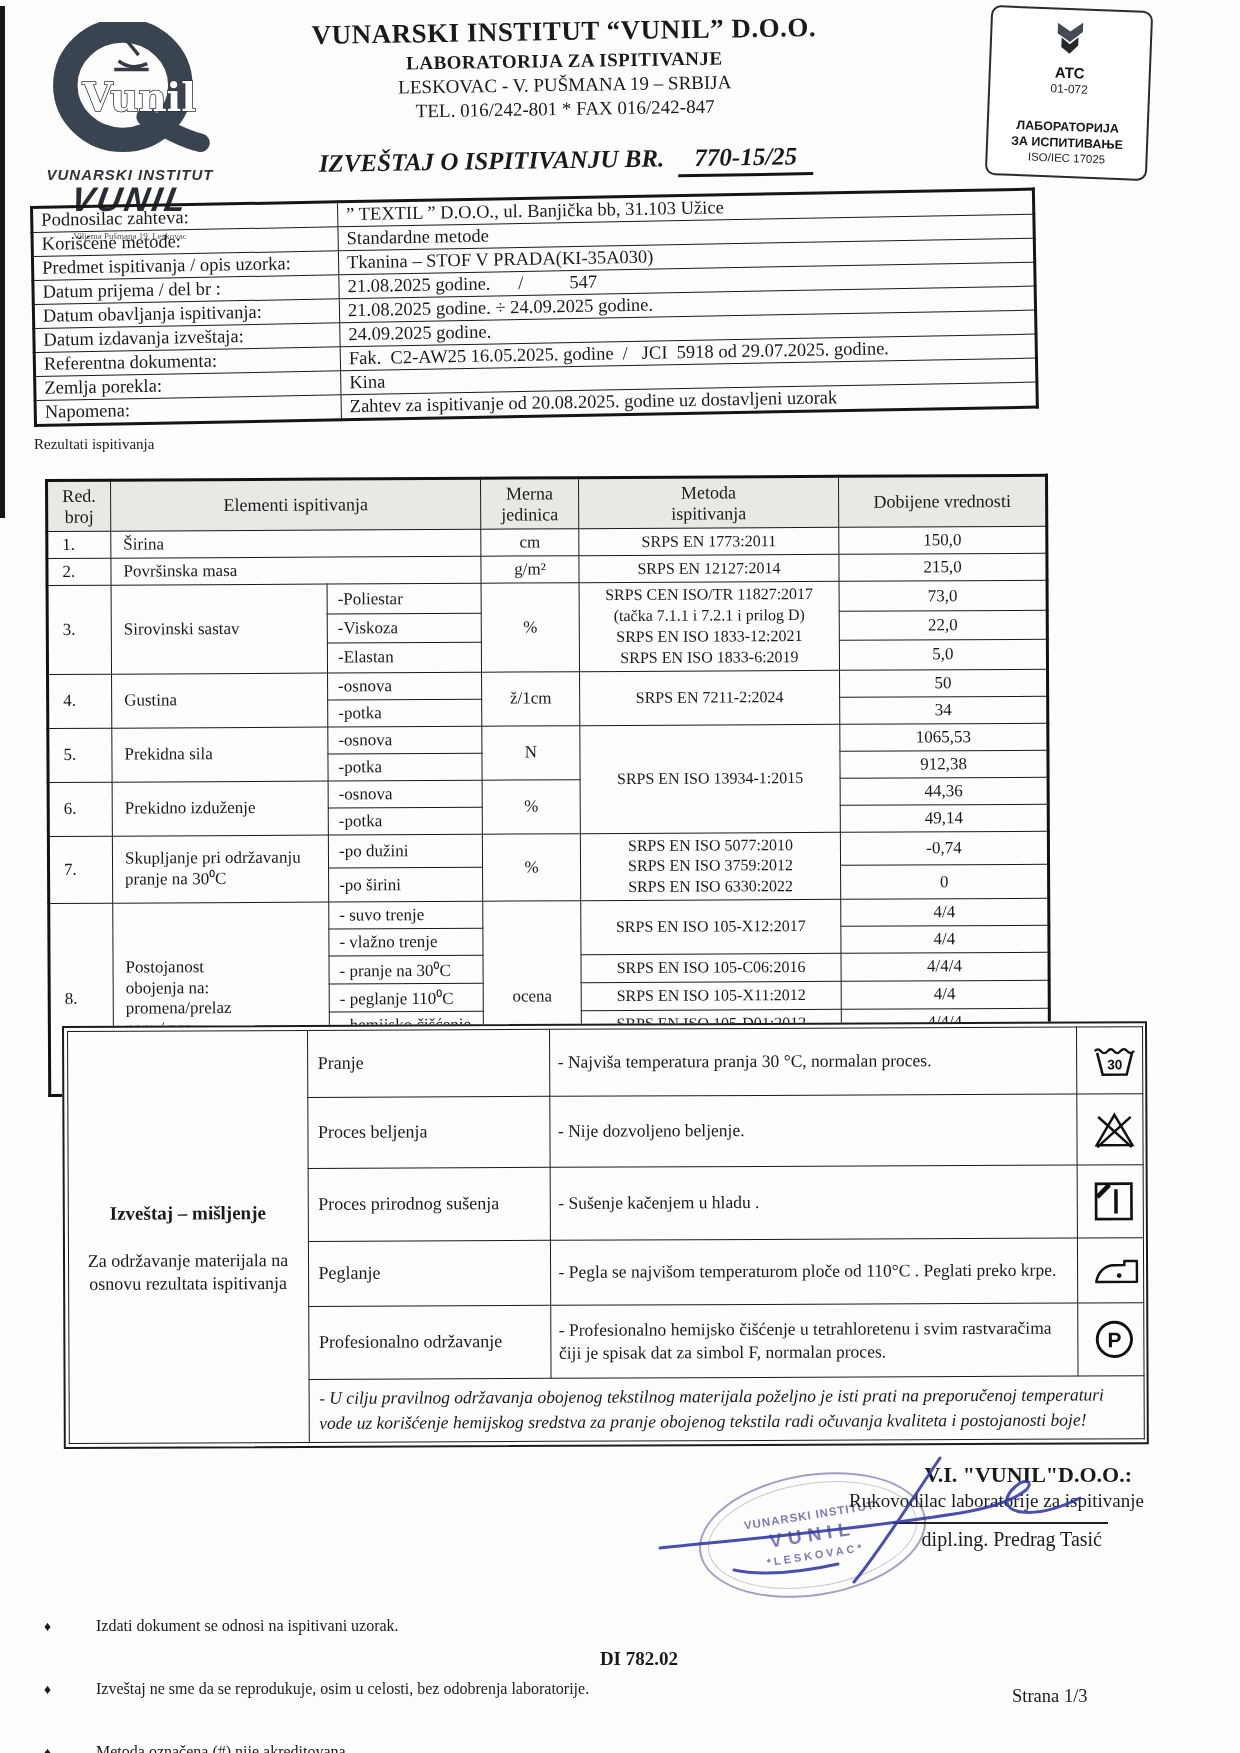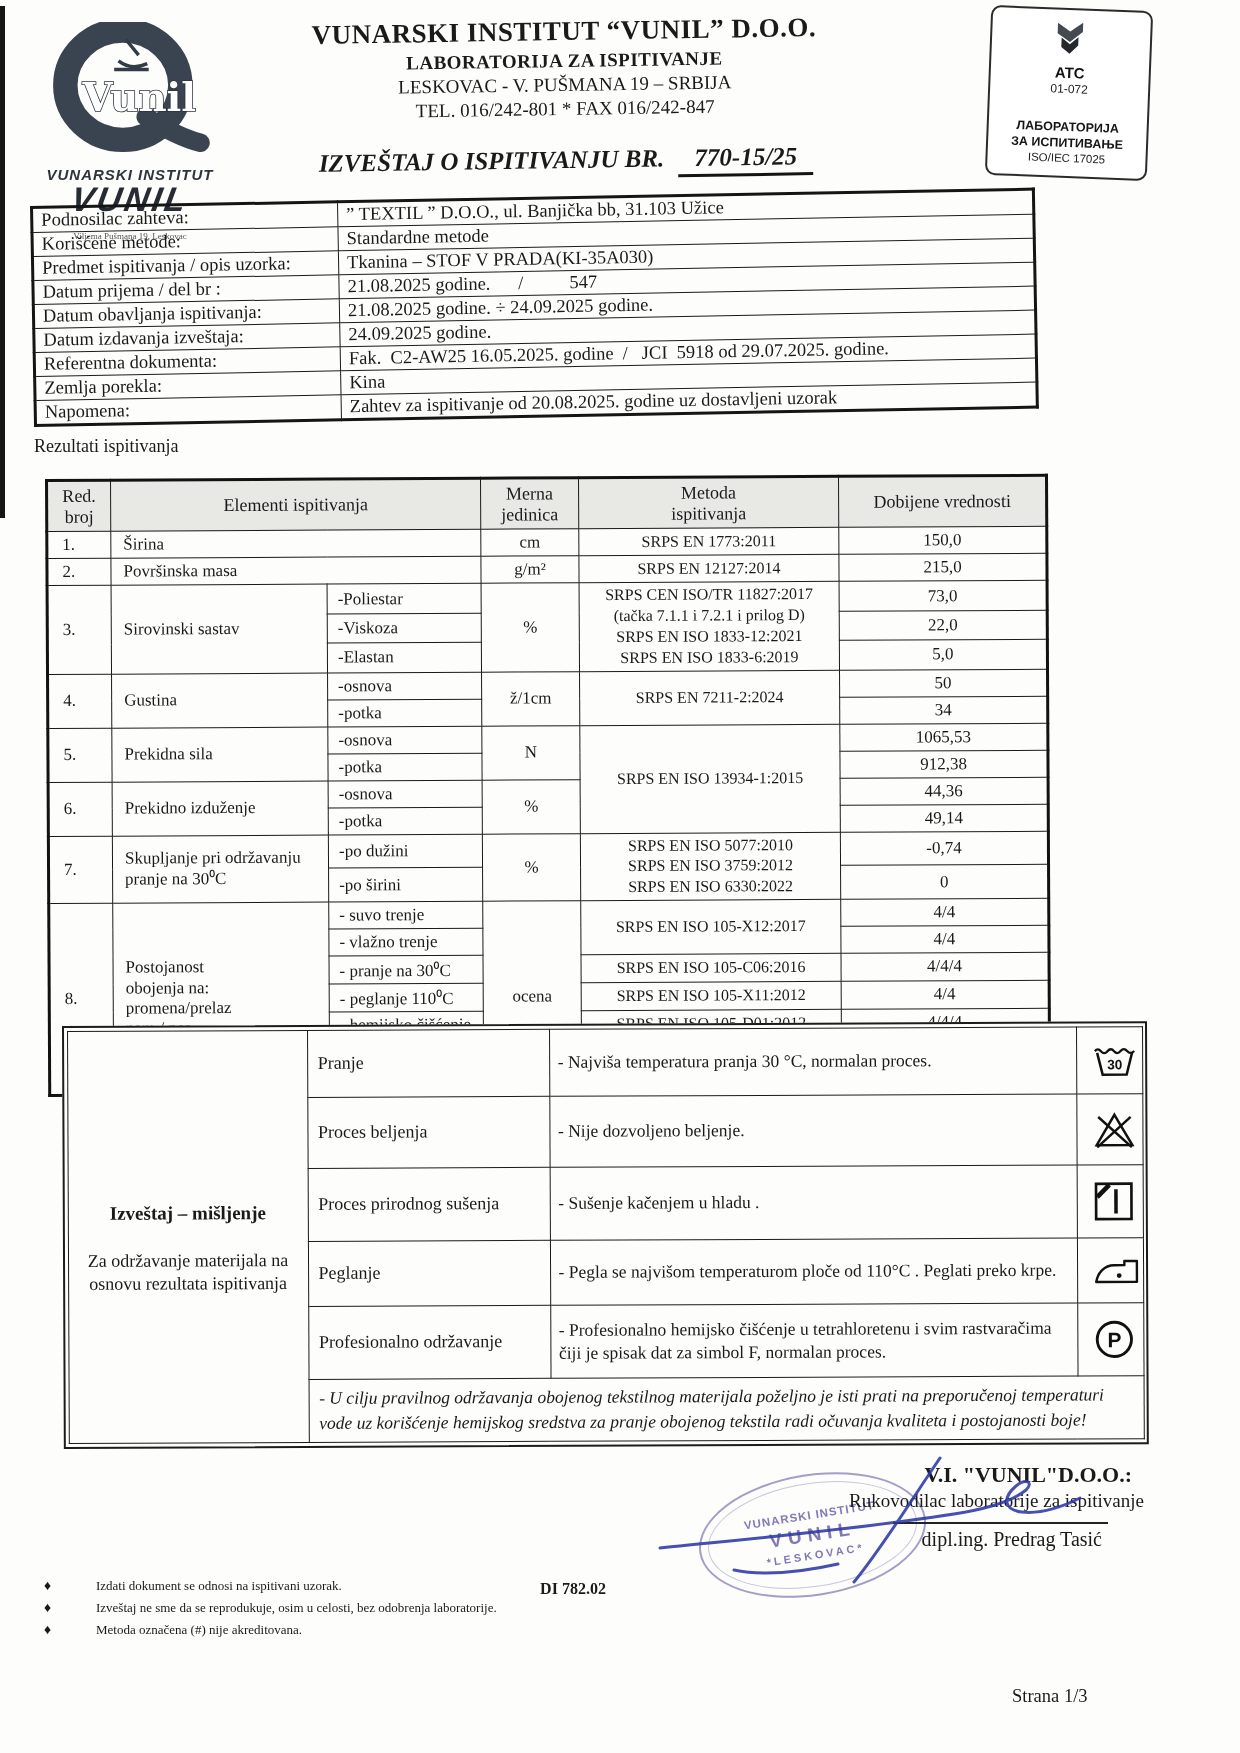--- a/index.html
+++ b/index.html
@@ -38,21 +38,21 @@
   .atc-iso  { font-size:11.5px; color:#222; margin-top:1px; }
 
   
   .info-wrap { position:absolute; left:30px; top:206px; transform:rotate(-1.05deg); transform-origin:left top; }
   table { border-collapse:collapse; }
   .info-table { width:1005px; border:3px solid #151515; }
   .info-table td { border:1.6px solid #1a1a1a; font-size:18.5px; line-height:21px; padding:1px 8px; white-space:pre-wrap; }
   .info-table td.lbl { width:288px; }
 
   
-  .results-heading { position:absolute; left:34px; top:436px; font-size:18px; }
+  .results-heading { position:absolute; left:34px; top:436px; font-size:15px; }
   .results-wrap { position:absolute; left:45px; top:479px; transform:rotate(-0.3deg); transform-origin:left top; }
   .results-table { width:1000px; table-layout:fixed; border:3px solid #121212; }
   .results-table th, .results-table td { border:1.6px solid #1a1a1a; font-weight:normal; }
   .results-table th { background:#e8e8e5; font-size:18px; line-height:1.15; padding:4px 2px; white-space:pre-line; }
   .results-table td { font-size:17px; padding:2px 4px; height:22px; }
   td.c-num { text-align:left; padding-left:14px; }
   td.c-elem { text-align:left; padding-left:12px; white-space:pre-line; line-height:1.2; }
   td.c-sub { text-align:left; padding-left:10px; }
   td.c-unit { text-align:center; }
   td.c-method { text-align:center; white-space:pre-line; font-size:16px; line-height:1.3; }
@@ -86,23 +86,23 @@
   .stamp::before { content:""; position:absolute; inset:7px; border:1.2px solid rgba(104,94,168,0.35); border-radius:50%; }
   .stamp-l1 { font-size:11.5px; font-weight:bold; letter-spacing:1px; }
   .stamp-l2 { font-size:19px; font-weight:bold; letter-spacing:6px; }
   .stamp-l3 { font-size:11px; font-weight:bold; letter-spacing:3px; }
   .sig-svg { position:absolute; left:642px; top:1452px; pointer-events:none; }
 
   
   .footer-bullets { position:absolute; left:44px; top:1578px; }
   .bullet-row { display:flex; align-items:baseline; margin-bottom:6px; }
   .bullet-glyph { width:16px; font-size:14px; margin-right:36px; }
-  .bullet-text { font-size:13px; }
-  .doc-code { position:absolute; left:468px; top:1580px; width:210px; text-align:center;
-              font-size:16px; font-weight:bold; }
+  .bullet-text { font-size:16px;margin-top:39px; }
+  .doc-code { position:absolute; left:468px; top:1648px; width:210px; text-align:right;
+              font-size:19px; font-weight:bold; }
   .page-num { position:absolute; left:1012px; top:1686px; font-size:18.5px; }
 </style>
 </head>
 <body>
 
 <div class="page">
   <div class="scan-edge"></div>
 
   <div class="logo-block">
     <svg width="162" height="138" viewBox="0 0 110 96">

